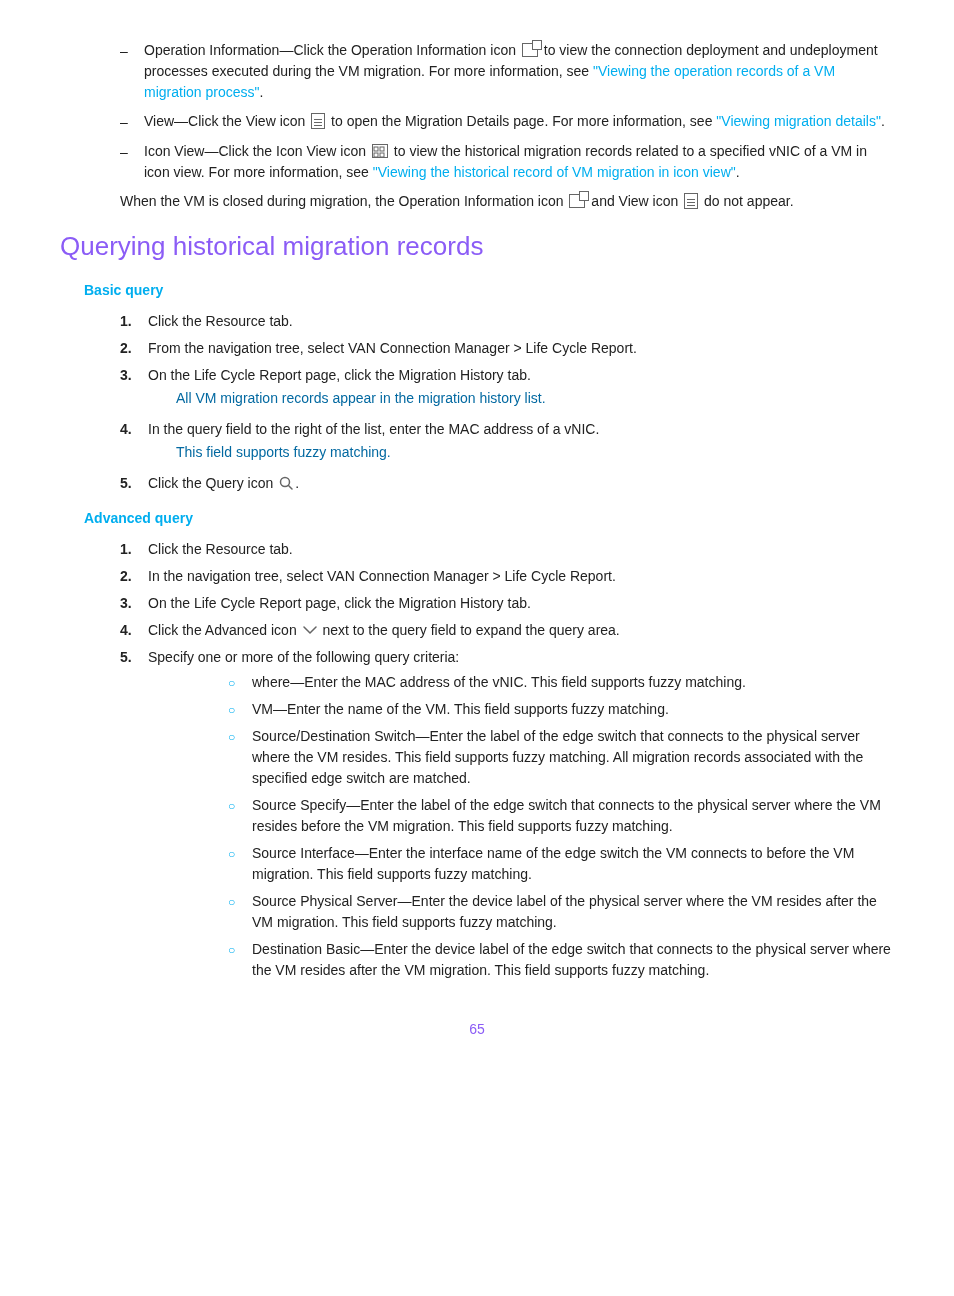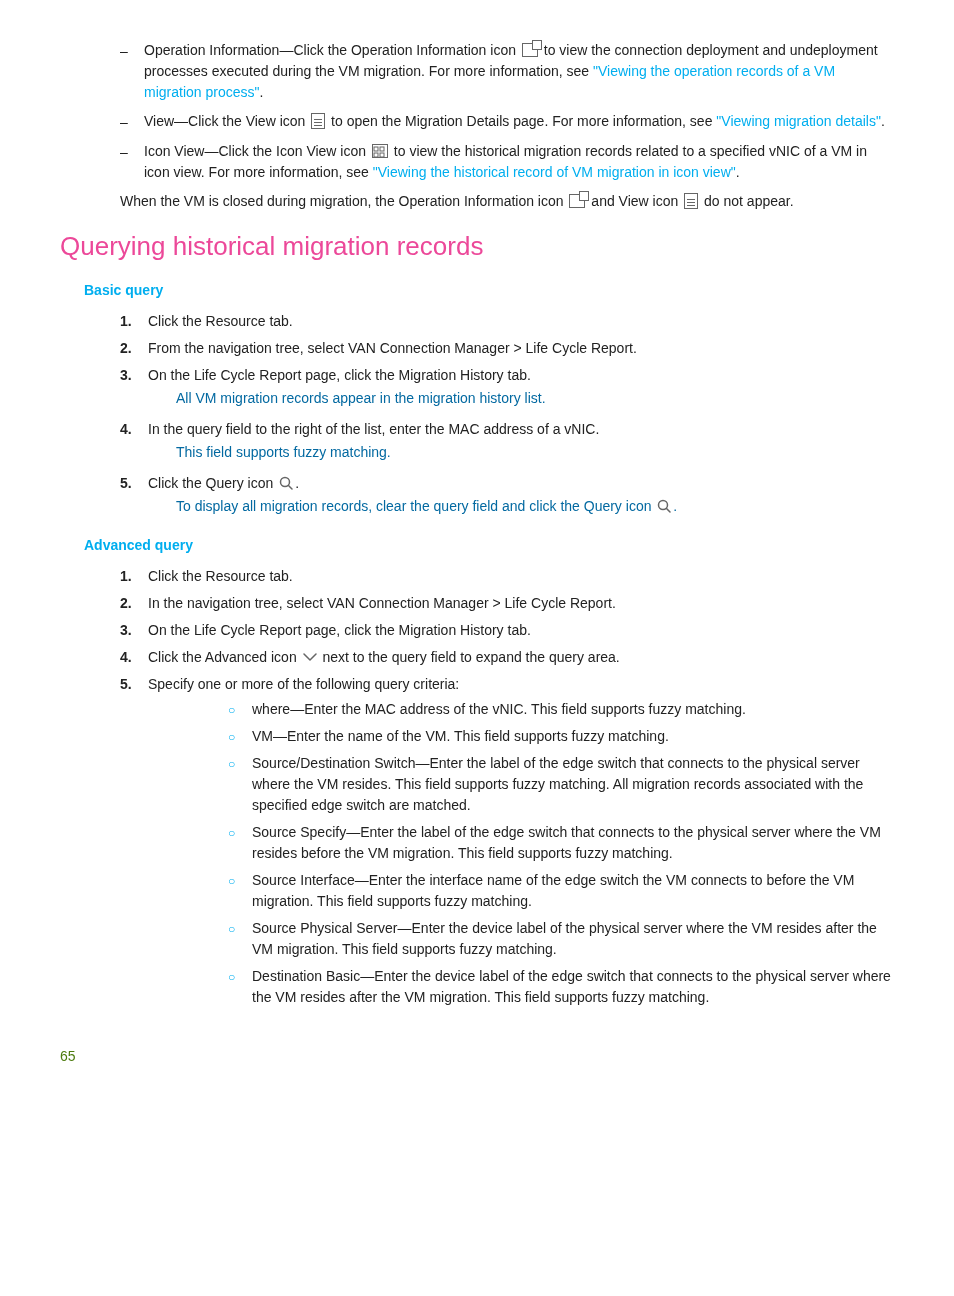--- a/index.html
+++ b/index.html
@@ -31,21 +31,21 @@
       flex: 1;
     }
     .note-para {
       margin-left: 60px;
       margin-bottom: 18px;
       margin-top: 4px;
     }
     h2.section-title {
       font-size: 26px;
       font-weight: 300;
-      color: #ec4899;
+      color: #8b5cf6;
       border-bottom: none;
       margin-top: 18px;
       margin-bottom: 16px;
       line-height: 1.3;
     }
     h3.subsection-title {
       font-size: 14px;
       font-weight: bold;
       color: #00AEEF;
       margin-top: 14px;
@@ -139,22 +139,23 @@
       display: block;
       position: absolute;
       bottom: 2px;
       left: 2px;
       right: 2px;
       height: 1.5px;
       background: #666;
       box-shadow: 0 -3px 0 #666, 0 -6px 0 #666;
     }
     .page-num {
+      text-align: center;
       margin-top: 32px;
-      color: #4d7c0f;
+      color: #8b5cf6;
       font-size: 14px;
     }
   </style>
 </head>
 <body>
 
 <div class="bullet-section">
 
   <div class="bullet-item">
     <span class="dash">–</span>
@@ -237,27 +238,20 @@
   </div>
 
   <div class="ordered-item">
     <span class="ordered-num">5.</span>
     <div class="ordered-content">
       Click the <strong>Query</strong> icon
       <svg width="14" height="14" viewBox="0 0 14 14" style="display:inline-block;vertical-align:middle;margin:0 2px;position:relative;top:-1px;">
         <circle cx="6" cy="6" r="4.5" fill="none" stroke="#666" stroke-width="1.5"></circle>
         <line x1="9.5" y1="9.5" x2="13" y2="13" stroke="#666" stroke-width="1.5" stroke-linecap="round"></line>
       </svg>.
-      <div class="sub-note">
-        To display all migration records, clear the query field and click the <strong>Query</strong> icon
-        <svg width="14" height="14" viewBox="0 0 14 14" style="display:inline-block;vertical-align:middle;margin:0 2px;position:relative;top:-1px;">
-          <circle cx="6" cy="6" r="4.5" fill="none" stroke="#666" stroke-width="1.5"></circle>
-          <line x1="9.5" y1="9.5" x2="13" y2="13" stroke="#666" stroke-width="1.5" stroke-linecap="round"></line>
-        </svg>.
-      </div>
     </div>
   </div>
 
 </div>
 
 <h3 class="subsection-title">Advanced query</h3>
 
 <div class="ordered-list">
 
   <div class="ordered-item">

